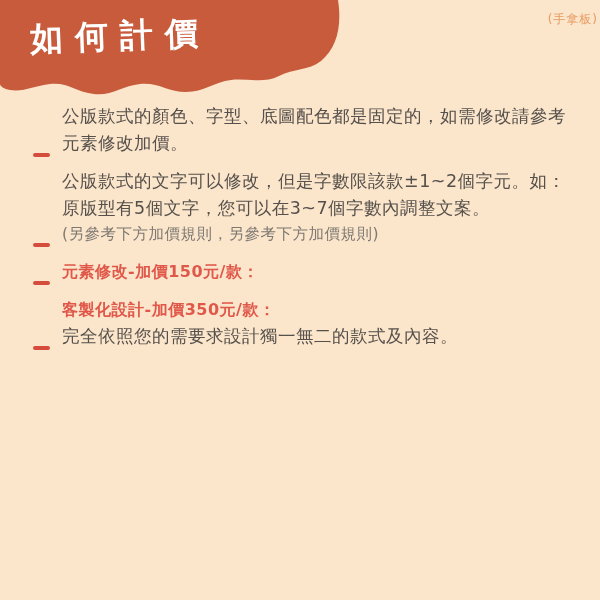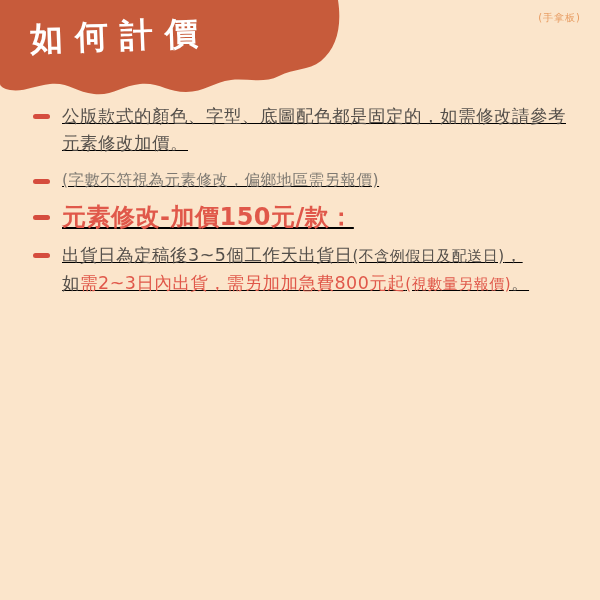--- a/index.html
+++ b/index.html
@@ -31,60 +31,59 @@
     color: #FFFFFF;
     font-size: 33px;
     font-weight: 700;
     letter-spacing: 12px;
     transform: rotate(-2deg);
     white-space: nowrap;
   }
   .corner-tag {
     position: absolute;
     top: 11px;
-    right: 19px;
+    right: 2px;
     color: #E79B60;
-    font-size: 10px;
+    font-size: 12px;
     letter-spacing: 1px;
   }
 
   
   .content {
     position: absolute;
     top: 103px;
     left: 0;
     width: 600px;
     padding: 0 22px 0 33px;
     box-sizing: border-box;
   }
   .bullet-row {
     display: flex;
-    align-items: flex-start;
+    align-items: flex-end;
     margin-bottom: 11px;
-    text-decoration: underline;
   }
   .dash {
     flex: 0 0 17px;
     height: 4.5px;
     border-radius: 2.5px;
     background: #D54C3D;
     margin-top: 11px;
     margin-right: 12px;
   }
   .bullet-body {
     flex: 1 1 auto;
     color: #55504B;
     font-size: 17.5px;
     line-height: 27px;
     letter-spacing: 0.5px;
   }
   .heading-line {
     color: #E0584A;
     font-weight: 700;
-    font-size: 24px;
+    font-size: 16px;
     line-height: 27px;
   }
   .note-line {
     color: #7E7972;
     font-size: 15.5px;
     line-height: 25px;
   }
   .small-paren {
     font-size: 15px;
   }
@@ -113,39 +112,36 @@
 <div class="content">
 
   <div class="bullet-row">
     <span class="dash"></span>
     <div class="bullet-body">公版款式的顏色、字型、底圖配色都是固定的，如需修改請參考元素修改加價。</div>
   </div>
 
   <div class="bullet-row">
     <span class="dash"></span>
     <div class="bullet-body">
-      <div class="note-line">(字數不符視為元素修改，偏鄉地區需另報價)</div>
+      <span>公版款式的文字可以修改，但是字數限該款±1~2個字元。如：原版型有5個文字，您可以在3~7個字數內調整文案。</span>
+      <div class="note-line">(另參考下方加價規則，另參考下方加價規則)</div>
     </div>
   </div>
 
   <div class="bullet-row">
     <span class="dash"></span>
     <div class="bullet-body">
       <div class="heading-line">元素修改-加價150元/款：</div>
     </div>
   </div>
 
+  <div class="bullet-row">
+    <span class="dash"></span>
+    <div class="bullet-body">
+      <div class="heading-line">客製化設計-加價350元/款：</div>
+      <div>完全依照您的需要求設計獨一無二的款式及內容。</div>
+    </div>
+  </div>
 
 
 
-  <div class="bullet-row">
-    <span class="dash"></span>
-    <div class="bullet-body">
-      <div>
-        <span>出貨日為定稿後3~5個工作天出貨日</span><span class="small-paren">(不含例假日及配送日)</span><span>，</span>
-      </div>
-      <div>
-        <span>如</span><span class="red-text">需2~3日內出貨，需另加加急費800元起</span><span class="red-small">(視數量另報價)</span><span>。</span>
-      </div>
-    </div>
-  </div>
 
 </div>
 
 </body></html>

